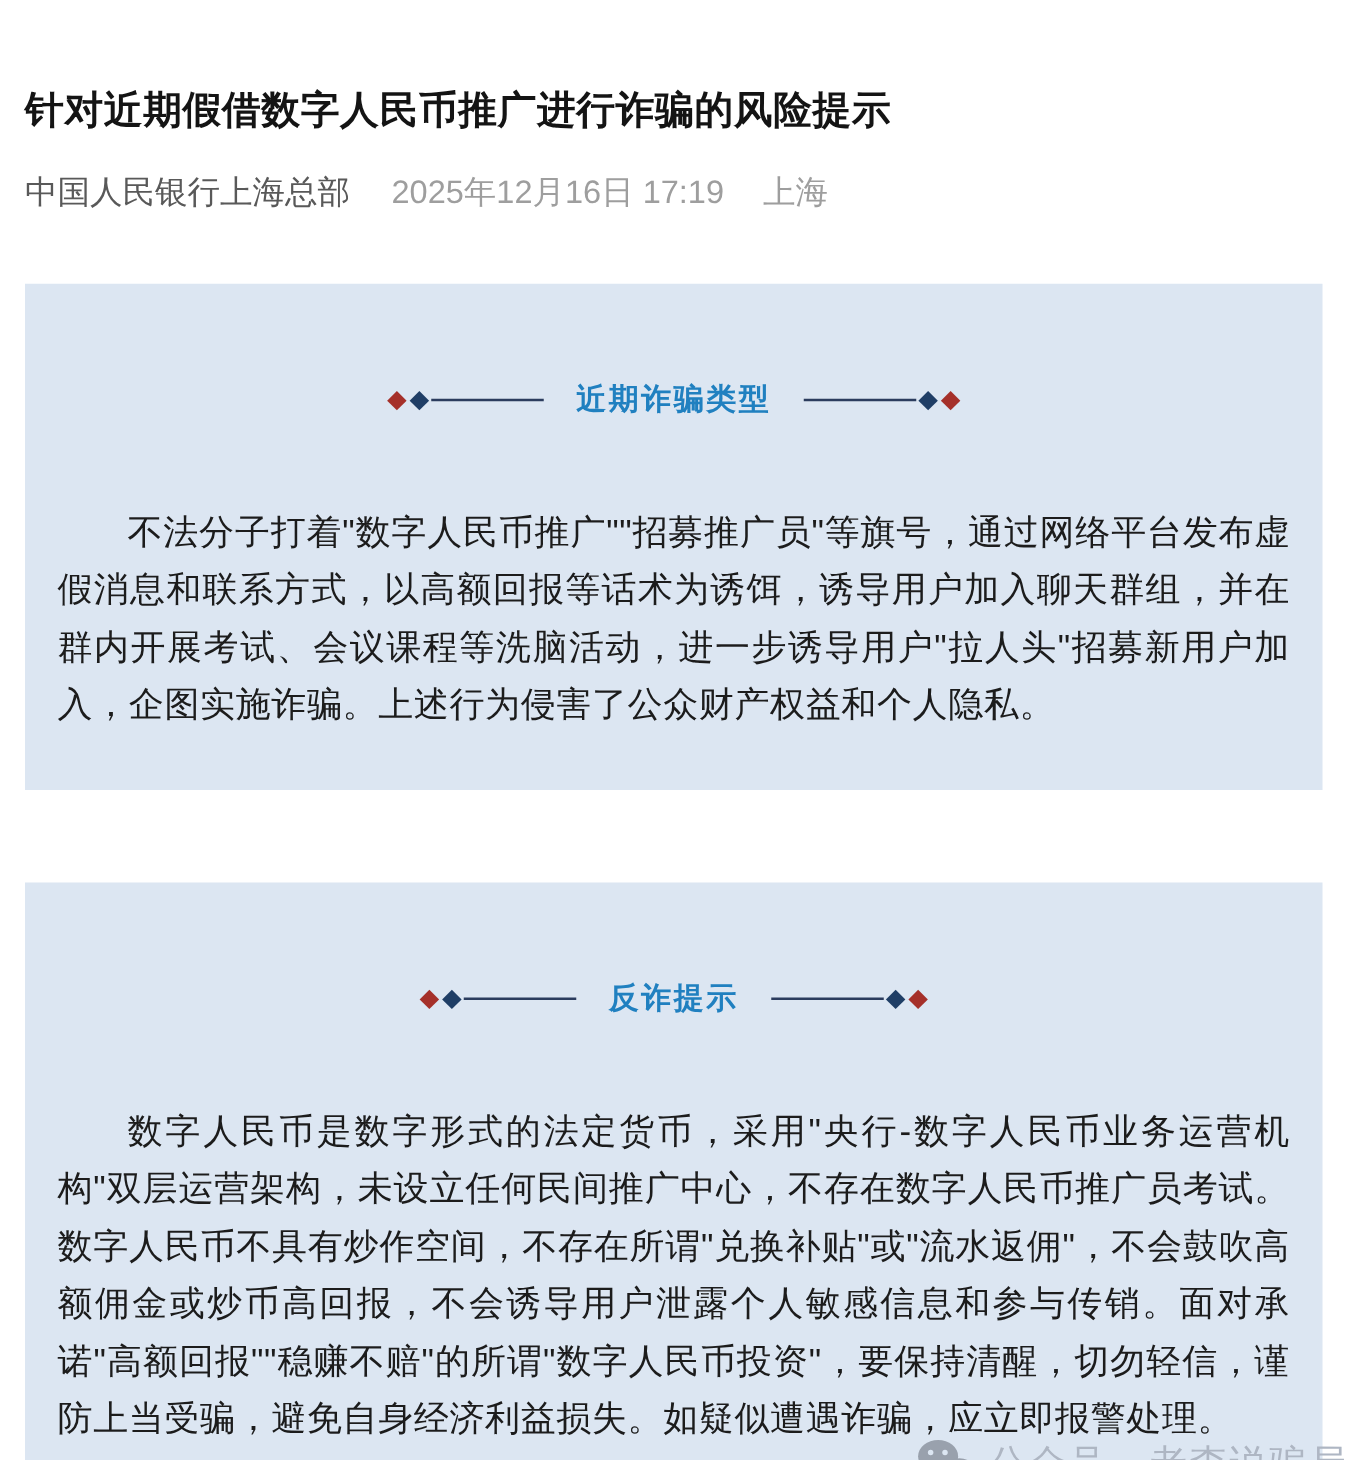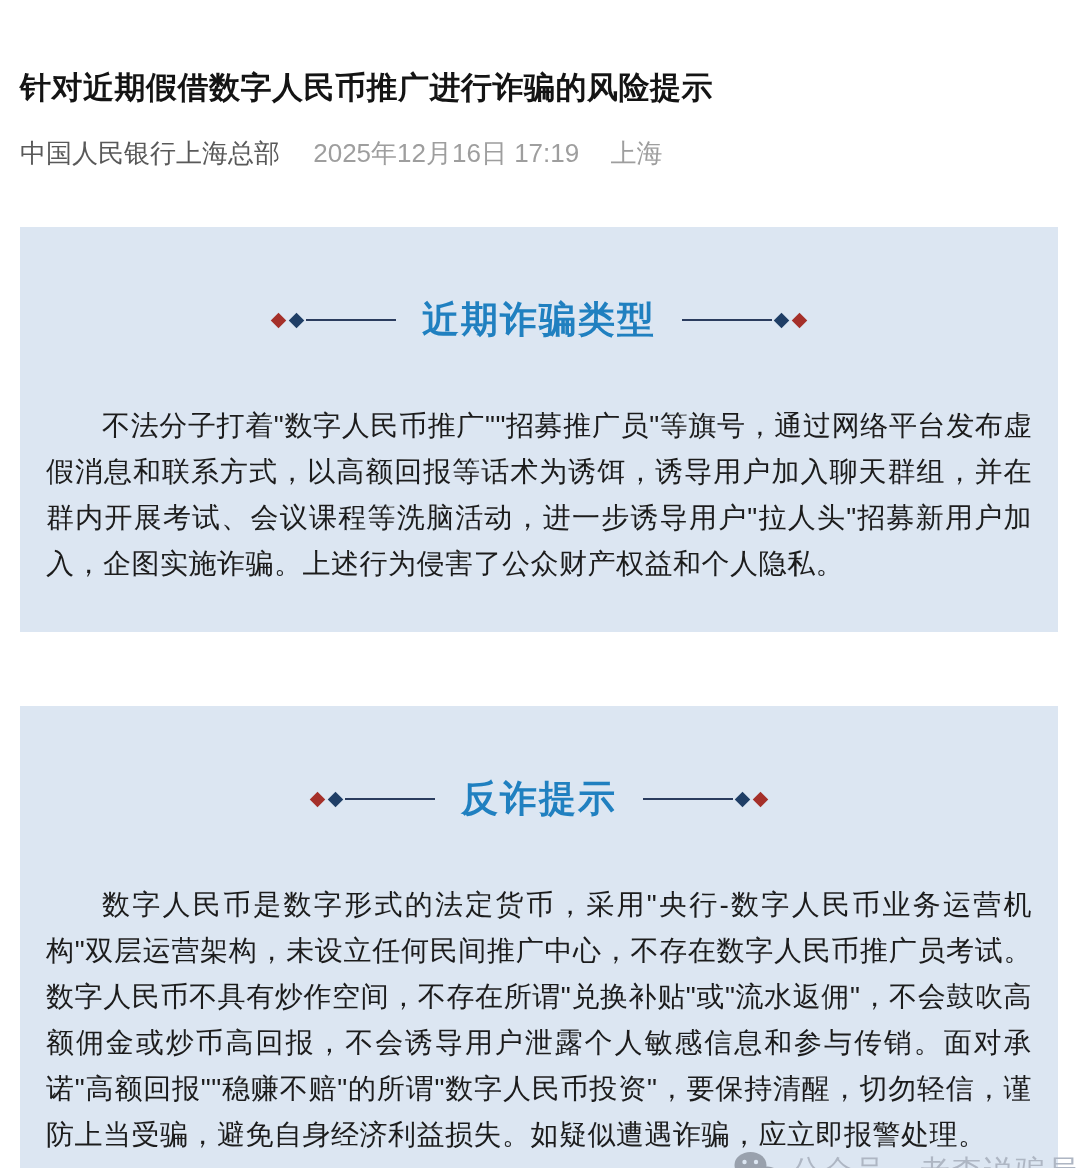--- a/index.html
+++ b/index.html
@@ -59,21 +59,21 @@
   .diamond.red  { background: var(--diamond_red, #a5302a); }
   .diamond.navy { background: var(--diamond_navy, #1f3e66); }
   .diamond + .diamond { margin-left: 7px; }
   .hline {
     width: 90px; height: 2px;
     background: var(--line, #2b3c5e);
     flex: 0 0 auto;
     margin: 0 4px;
   }
   .sec-title {
-    font-size: 37px;
+    font-size: 24px;
     font-weight: 700;
     color: var(--heading_blue, #2080c0);
     letter-spacing: 2px;
     margin: 0 22px;
     line-height: 34px;
   }
   .sec-para {
     margin: 66px 26px 0 26px;
     font-size: 28px;
     line-height: 46px;

